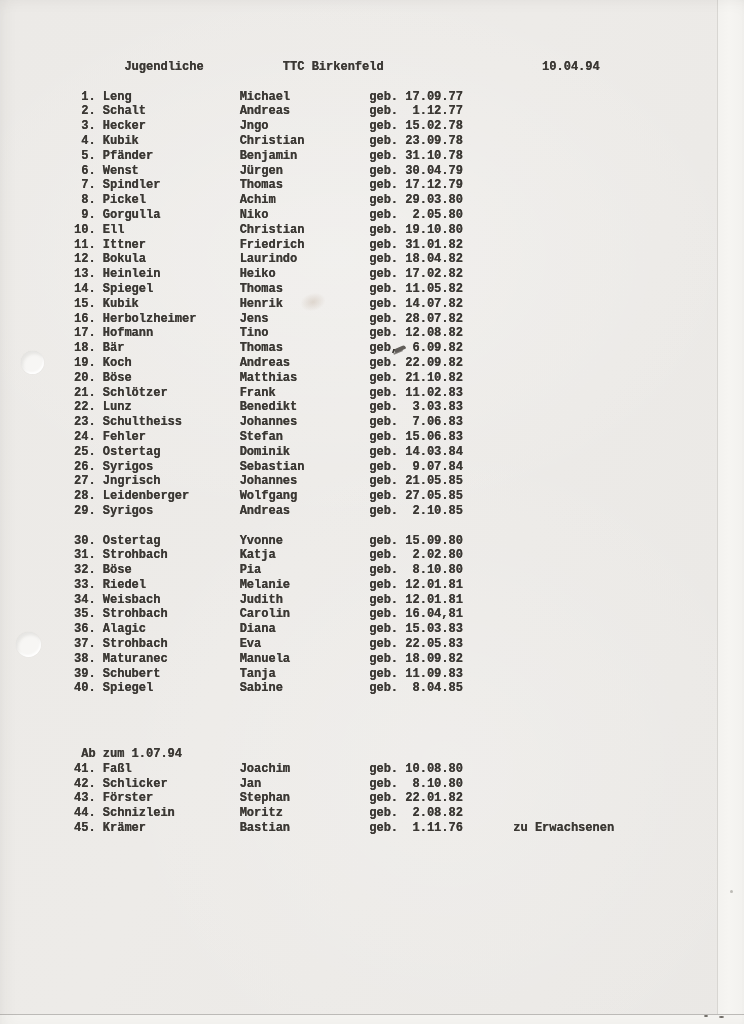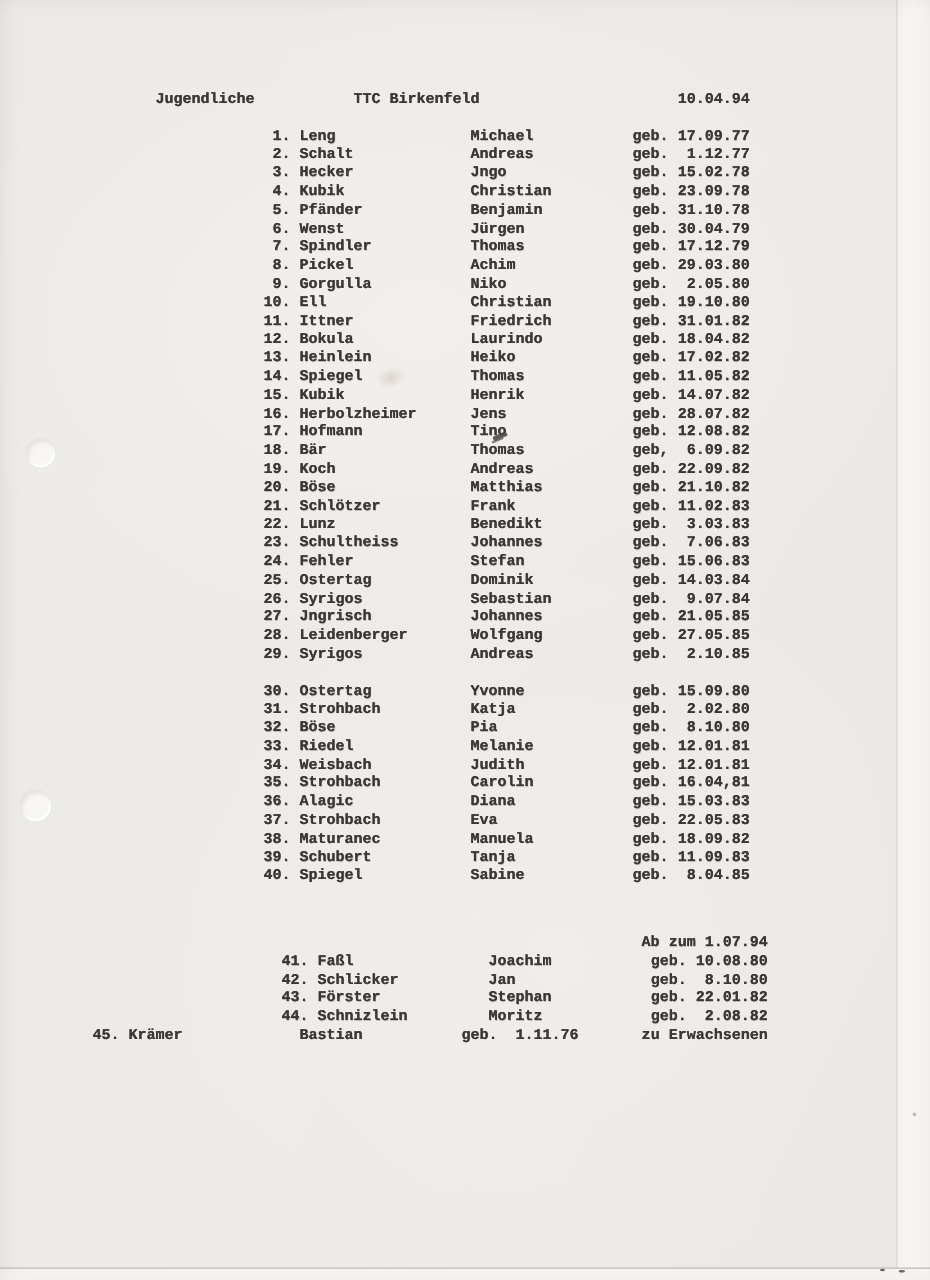--- a/index.html
+++ b/index.html
@@ -68,22 +68,22 @@
   pre.block{
     margin:0;position:absolute;
     white-space:pre;
     font-family:"Liberation Mono","DejaVu Sans Mono",monospace;
     font-size:12px;line-height:14.8px;
     font-weight:700;
     color:#3b3834;
     text-shadow:0 0 0.5px rgba(59,56,52,0.85), 0.3px 0.4px 0.4px rgba(59,56,52,0.28);
     letter-spacing:0;
   }
-  #block-main{left:74px;top:72px;text-align:right;}
-  #block-addendum{left:74px;top:747px;text-align:right;}
+  #block-main{left:74px;top:60px;}
+  #block-addendum{left:74px;top:747px;}
   .row{height:14.8px;}
 </style>
 </head>
 <body>
 
 <div class="page">
   <div class="hole h1"></div>
   <div class="hole h2"></div>
   <div class="paper-smudge"></div>
 

